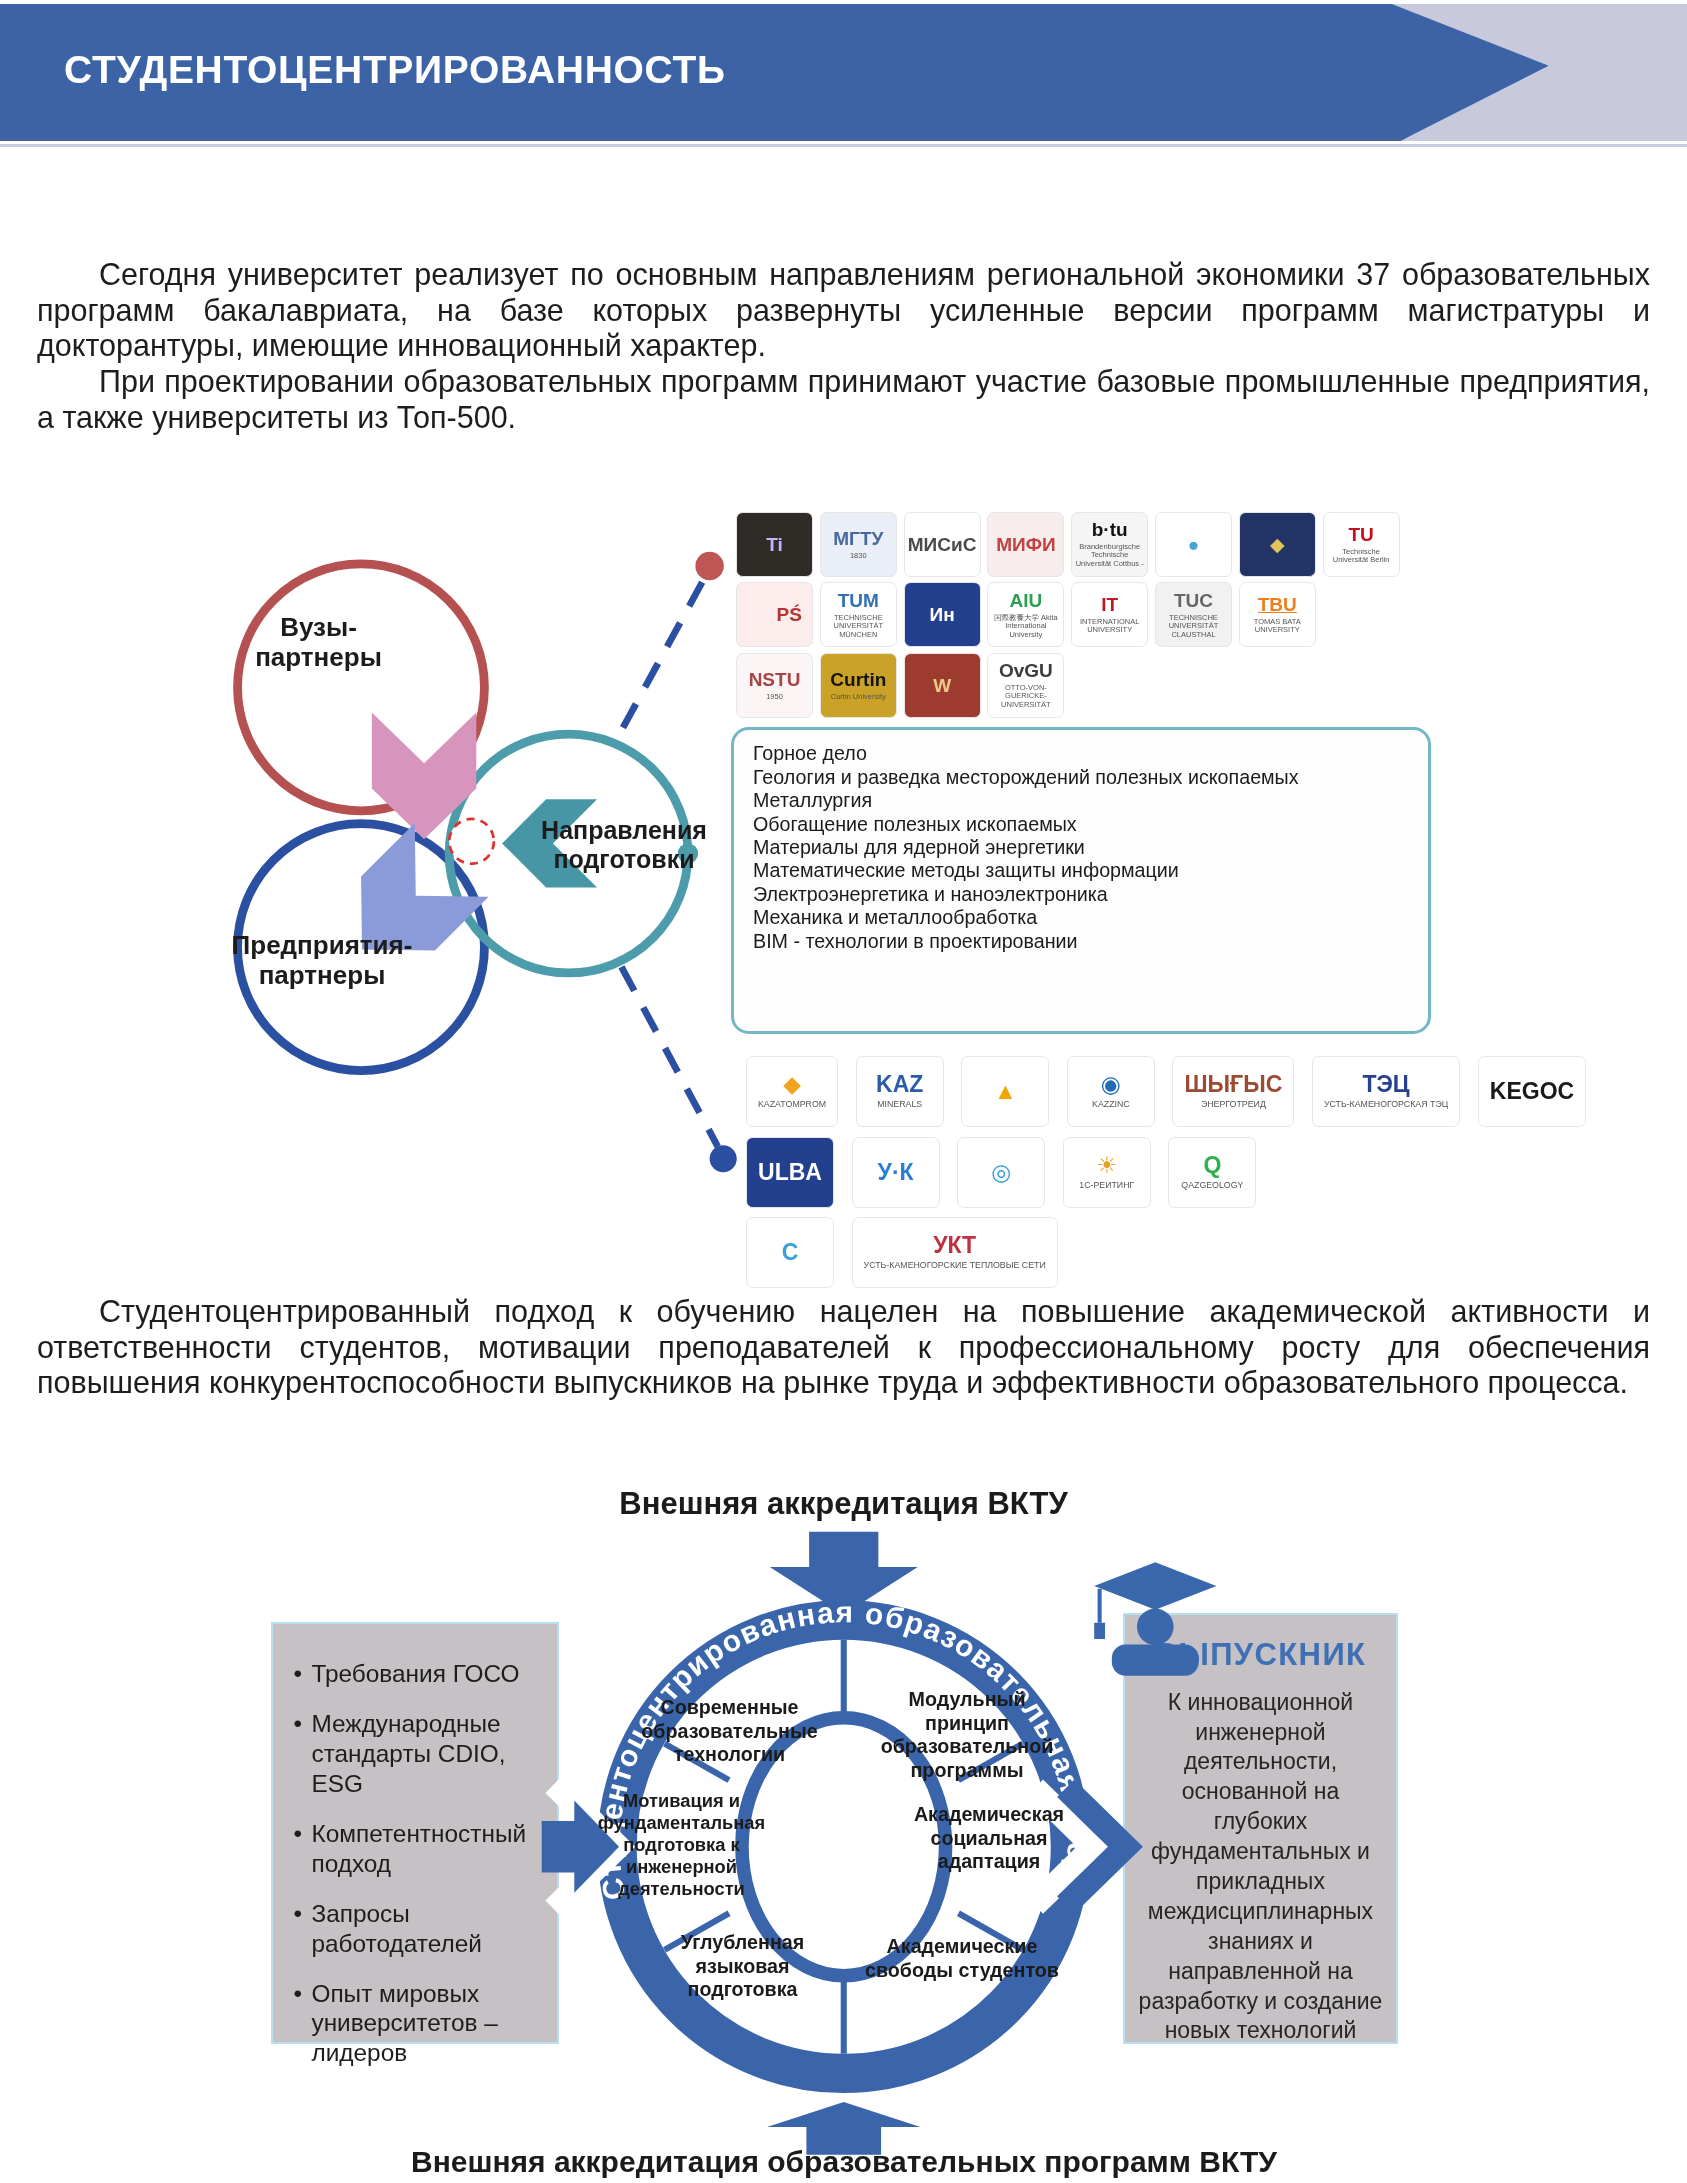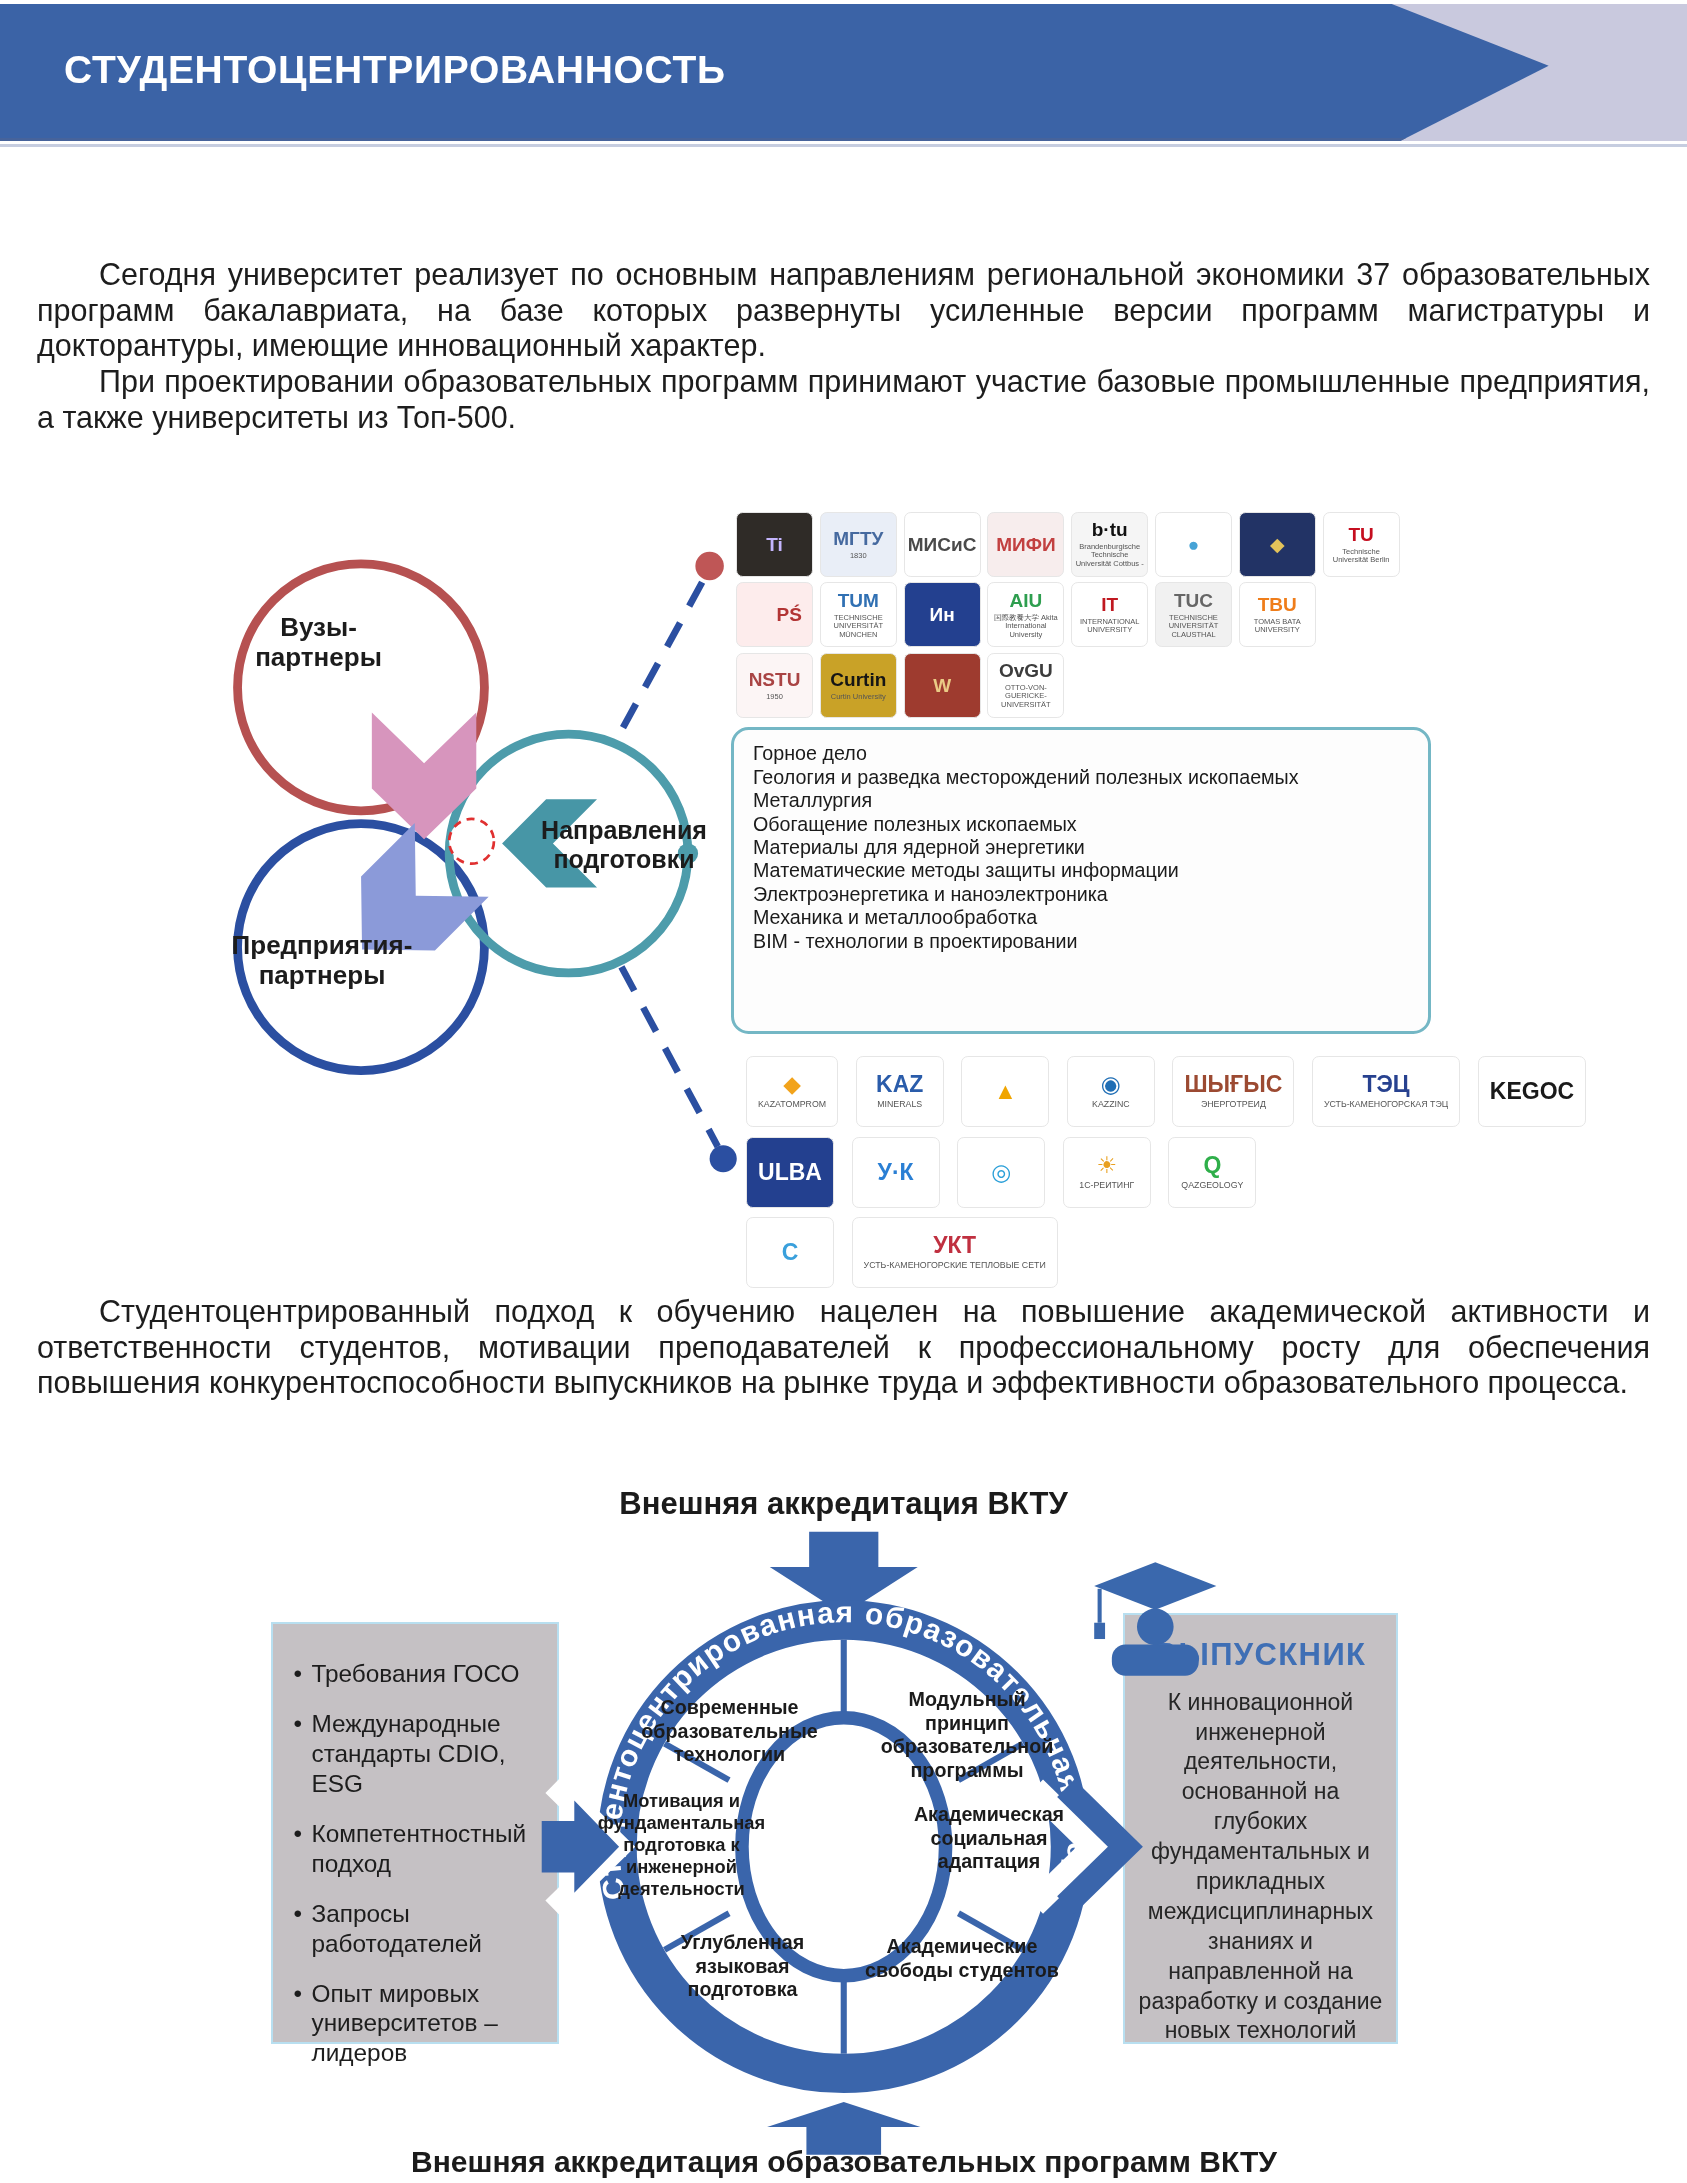--- a/index.html
+++ b/index.html
@@ -176,21 +176,21 @@
         </div>
         <div class="logo-tile" style="background-color: rgb(255, 255, 255);">
           <span class="logo-mark" style="color: rgb(192, 24, 32);">IT</span>
           <span class="logo-caption">INTERNATIONAL UNIVERSITY</span>
         </div>
         <div class="logo-tile" style="background-color: rgb(241, 241, 241);">
           <span class="logo-mark" style="color: rgb(102, 102, 102);">TUC</span>
           <span class="logo-caption">TECHNISCHE UNIVERSITÄT CLAUSTHAL</span>
         </div>
         <div class="logo-tile" style="background-color: rgb(255, 255, 255);">
-          <span class="logo-mark" style="color: rgb(239, 125, 26);">TBU</span>
+          <span class="logo-mark" style="color: rgb(239, 125, 26); text-decoration: underline;">TBU</span>
           <span class="logo-caption">TOMAS BATA UNIVERSITY</span>
         </div>
       </div>
     <div class="logo-row">
 
     <div class="logo-tile" style="background-color: rgb(252, 245, 245);">
           <span class="logo-mark" style="color: rgb(169, 68, 68);">NSTU</span>
           <span class="logo-caption">1950</span>
         </div>
         <div class="logo-tile" style="background-color: rgb(201, 162, 39);">

